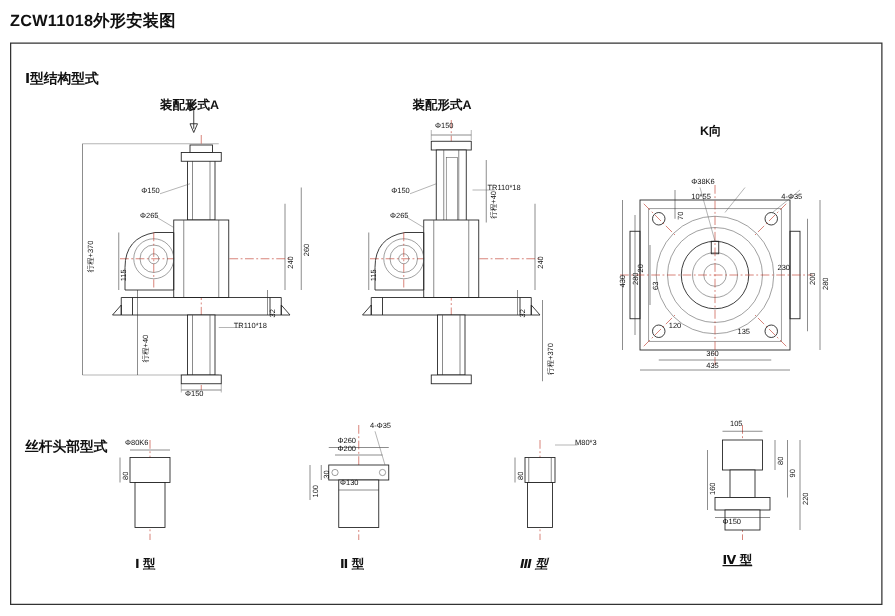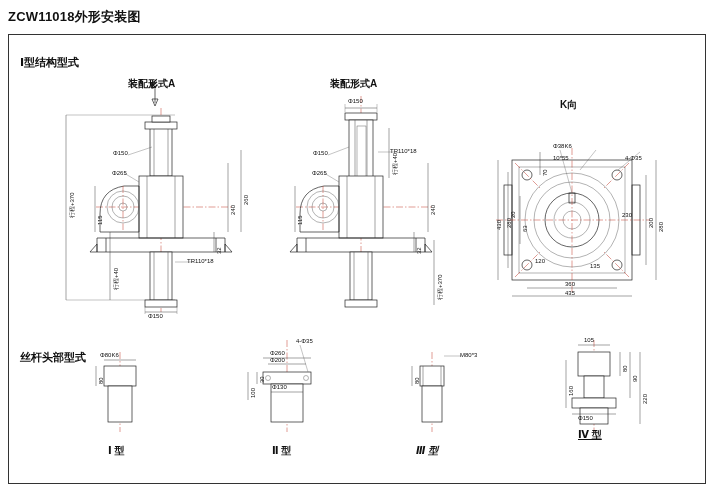--- a/index.html
+++ b/index.html
@@ -284,15 +284,15 @@
   <div class="dim" style="left:584px;top:337px;">105</div>
   <div class="dimv" style="left:622px;top:372px;">80</div>
   <div class="dimv" style="left:632px;top:382px;">90</div>
   <div class="dimv" style="left:568px;top:396px;">160</div>
   <div class="dimv" style="left:642px;top:404px;">220</div>
   <div class="dim" style="left:578px;top:415px;">Φ150</div>
 
   <div class="cap" style="left:108px;top:444px;">Ⅰ 型</div>
   <div class="cap" style="left:272px;top:444px;">Ⅱ 型</div>
   <div class="cap" style="left:416px;top:444px;font-style:italic;">Ⅲ 型</div>
-  <div class="cap" style="left:578px;top:428px;text-decoration:underline;">Ⅳ 型</div>
+  <div class="cap" style="left:578px;top:441px;text-decoration:underline;">Ⅳ 型</div>
 
 </div>
 
 </body></html>

